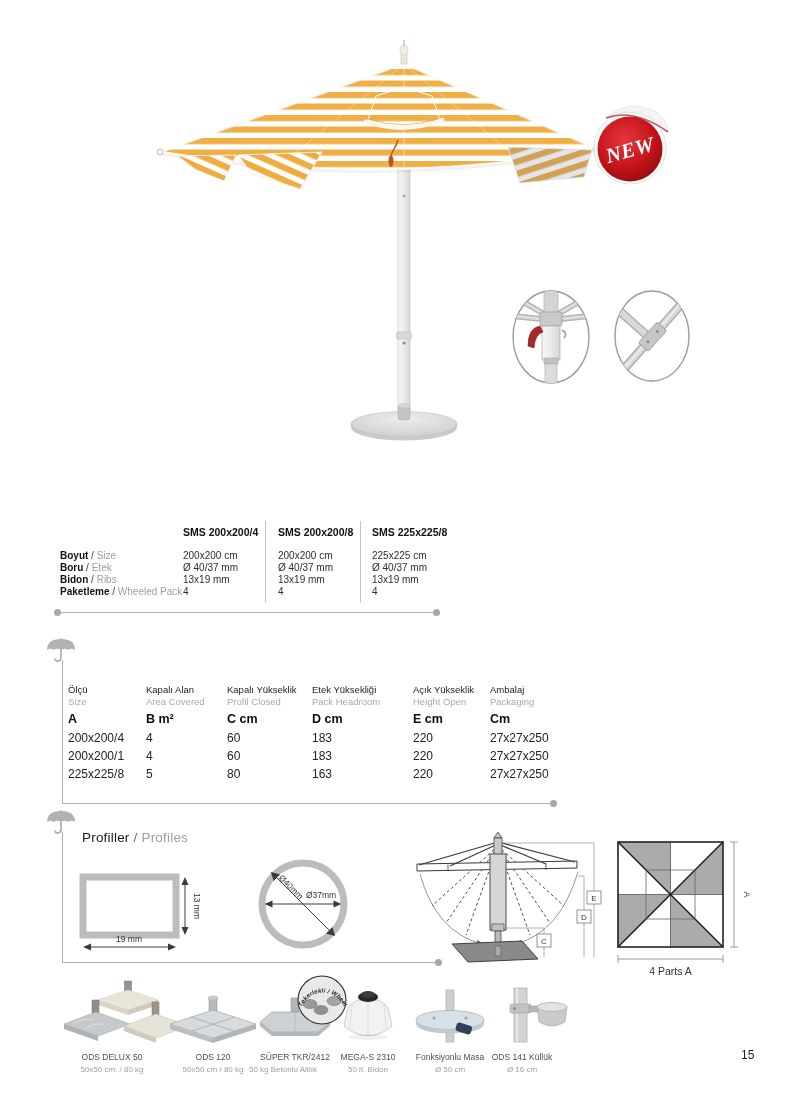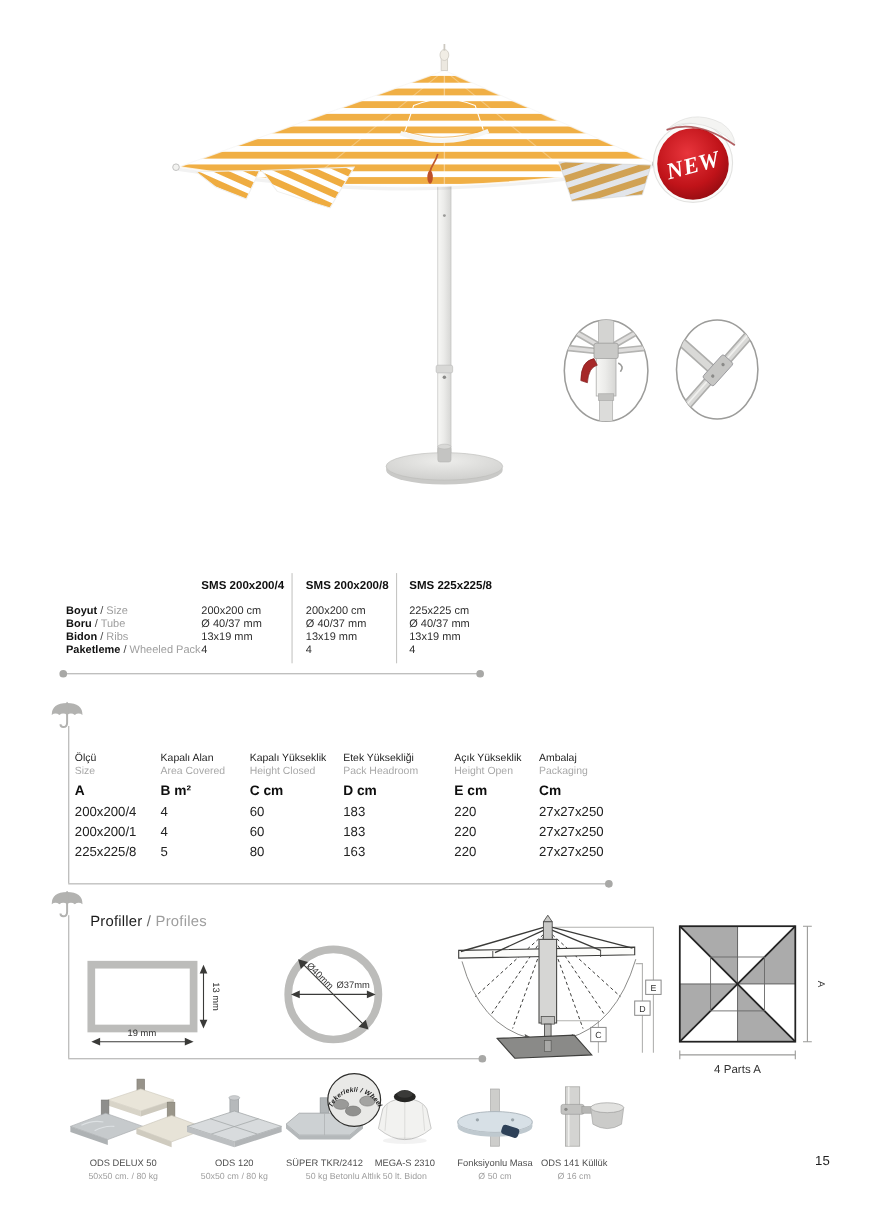--- a/index.html
+++ b/index.html
@@ -170,21 +170,21 @@
     <div class="h1cell" style="left:183px;top:526px">SMS 200x200/4</div>
     <div class="h1cell" style="left:278px;top:526px">SMS 200x200/8</div>
     <div class="h1cell" style="left:372px;top:526px">SMS 225x225/8</div>
     <div class="vsep" style="left:265px;top:521px;height:82px"></div>
     <div class="vsep" style="left:360px;top:521px;height:82px"></div>
 
     <div class="rowlab" style="left:60px;top:550px">
       <span class="tr">Boyut</span><span class="sep"> / </span><span class="en">Size</span>
     </div>
     <div class="rowlab" style="left:60px;top:562px">
-      <span class="tr">Boru</span><span class="sep"> / </span><span class="en">Tube</span>
+      <span class="tr">Boru</span><span class="sep"> / </span><span class="en">Etek</span>
     </div>
     <div class="rowlab" style="left:60px;top:574px">
       <span class="tr">Bidon</span><span class="sep"> / </span><span class="en">Ribs</span>
     </div>
     <div class="rowlab" style="left:60px;top:586px">
       <span class="tr">Paketleme</span><span class="sep"> / </span><span class="en">Wheeled Pack</span>
     </div>
 
     <div class="cell" style="left:183px;top:550px">200x200 cm</div>
     <div class="cell" style="left:278px;top:550px">200x200 cm</div>
@@ -215,21 +215,21 @@
 
   <div>
     <div class="thead-tr" style="left:68px;top:684px">Ölçü</div>
     <div class="thead-tr" style="left:146px;top:684px">Kapalı Alan</div>
     <div class="thead-tr" style="left:227px;top:684px">Kapalı Yükseklik</div>
     <div class="thead-tr" style="left:312px;top:684px">Etek Yüksekliği</div>
     <div class="thead-tr" style="left:413px;top:684px">Açık Yükseklik</div>
     <div class="thead-tr" style="left:490px;top:684px">Ambalaj</div>
     <div class="thead-en" style="left:68px;top:696px">Size</div>
     <div class="thead-en" style="left:146px;top:696px">Area Covered</div>
-    <div class="thead-en" style="left:227px;top:696px">Height Closed</div>
+    <div class="thead-en" style="left:227px;top:696px">Profil Closed</div>
     <div class="thead-en" style="left:312px;top:696px">Pack Headroom</div>
     <div class="thead-en" style="left:413px;top:696px">Height Open</div>
     <div class="thead-en" style="left:490px;top:696px">Packaging</div>
 
     <div class="tunit" style="left:68px;top:712px">A</div>
     <div class="tunit" style="left:146px;top:712px">B m²</div>
     <div class="tunit" style="left:227px;top:712px">C cm</div>
     <div class="tunit" style="left:312px;top:712px">D cm</div>
     <div class="tunit" style="left:413px;top:712px">E cm</div>
     <div class="tunit" style="left:490px;top:712px">Cm</div>
@@ -425,21 +425,21 @@
       <path d="M497,32 L499,47 Q512,55 525,47 L527,32 A15 4.5 0 0 1 497 32 Z" fill="#cbcbc9" stroke="#a4a4a2" stroke-width="0.6"></path>
       <ellipse cx="512" cy="32" rx="15" ry="4.5" fill="#e2e2e0" stroke="#a8a8a6" stroke-width="0.7"></ellipse>
     </g>
   </svg>
 
   <div class="prodname" style="left:52px;top:1052px">ODS DELUX 50</div>
   <div class="prodsub" style="left:52px;top:1065px">50x50 cm. / 80 kg</div>
   <div class="prodname" style="left:153px;top:1052px">ODS 120</div>
   <div class="prodsub" style="left:153px;top:1065px">50x50 cm / 80 kg</div>
   <div class="prodname" style="left:235px;top:1052px">SÜPER TKR/2412</div>
-  <div class="prodsub" style="left:252px;top:1065px">50 kg Betonlu Altlık</div>
+  <div class="prodsub" style="left:223px;top:1065px">50 kg Betonlu Altlık</div>
   <div class="prodname" style="left:308px;top:1052px">MEGA-S 2310</div>
   <div class="prodsub" style="left:308px;top:1065px">50 lt. Bidon</div>
   <div class="prodname" style="left:390px;top:1052px">Fonksiyonlu Masa</div>
   <div class="prodsub" style="left:390px;top:1065px">Ø 50 cm</div>
   <div class="prodname" style="left:462px;top:1052px">ODS 141 Küllük</div>
   <div class="prodsub" style="left:462px;top:1065px">Ø 16 cm</div>
 
   <div class="pagenum" style="left:741px;top:1048px">15</div>
 </div>
 

